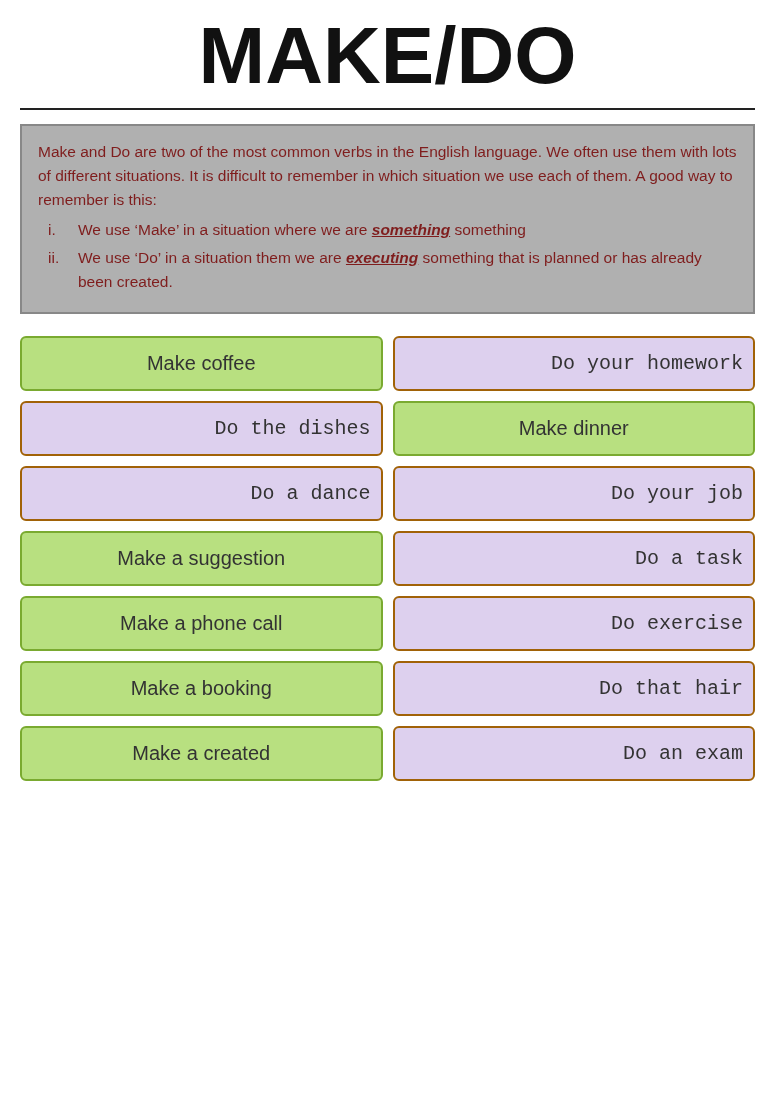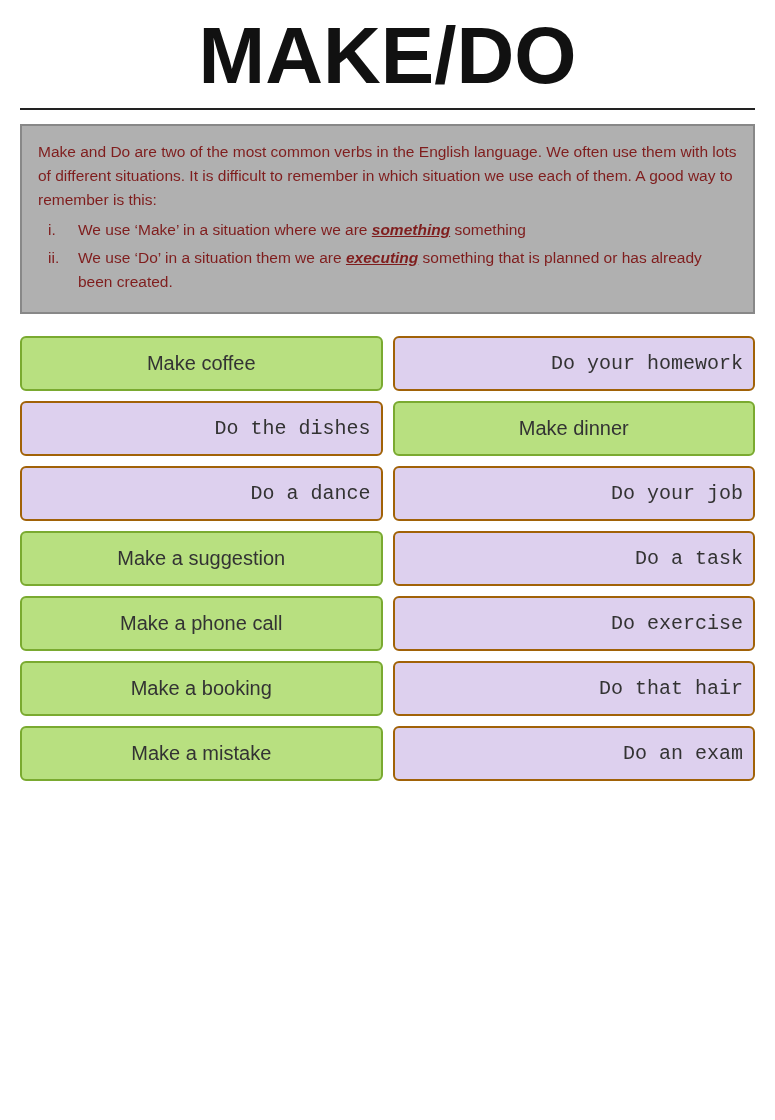--- a/index.html
+++ b/index.html
@@ -100,15 +100,15 @@
     <div class="do-btn">Do the dishes</div>
     <div class="make-btn">Make dinner</div>
     <div class="do-btn">Do a dance</div>
     <div class="do-btn">Do your job</div>
     <div class="make-btn">Make a suggestion</div>
     <div class="do-btn">Do a task</div>
     <div class="make-btn">Make a phone call</div>
     <div class="do-btn">Do exercise</div>
     <div class="make-btn">Make a booking</div>
     <div class="do-btn">Do that hair</div>
-    <div class="make-btn">Make a mistake</div>
+    <div class="make-btn">Make a created</div>
     <div class="do-btn">Do an exam</div>
   </div>
 
 </body></html>

